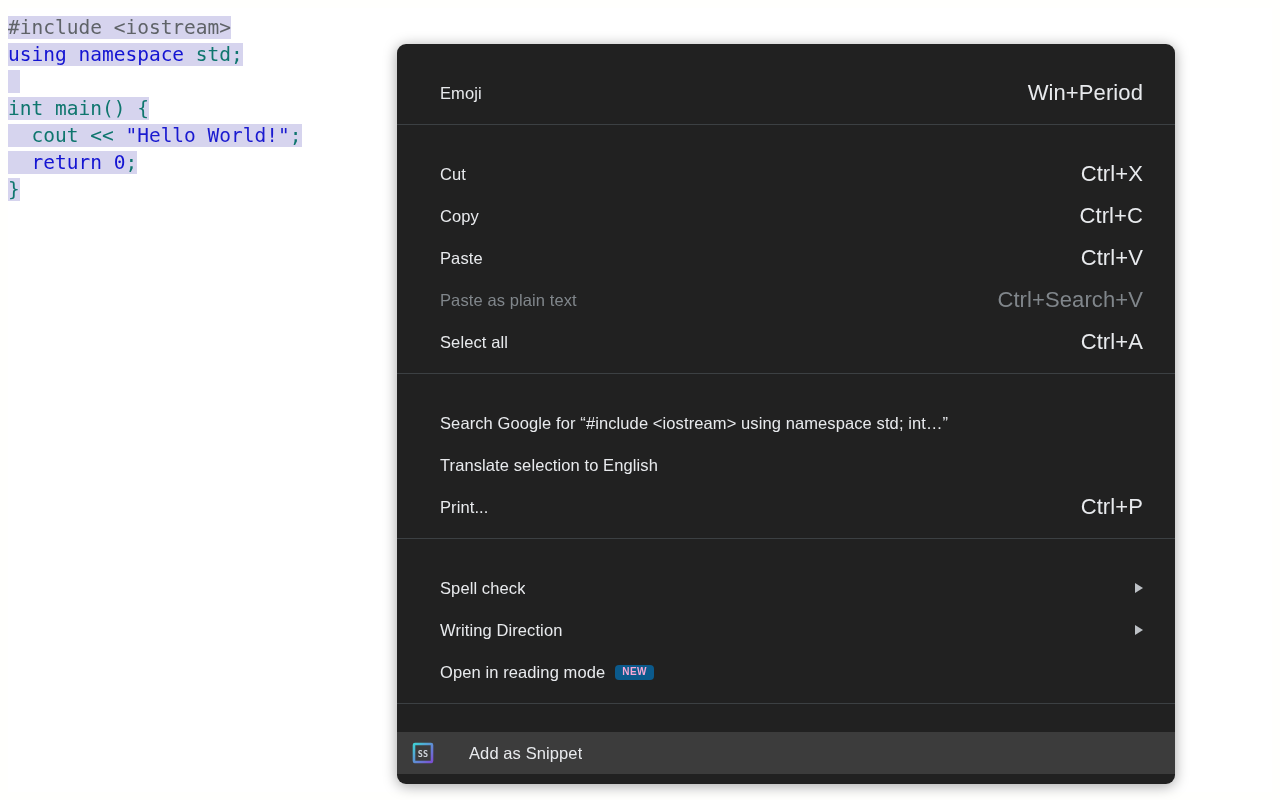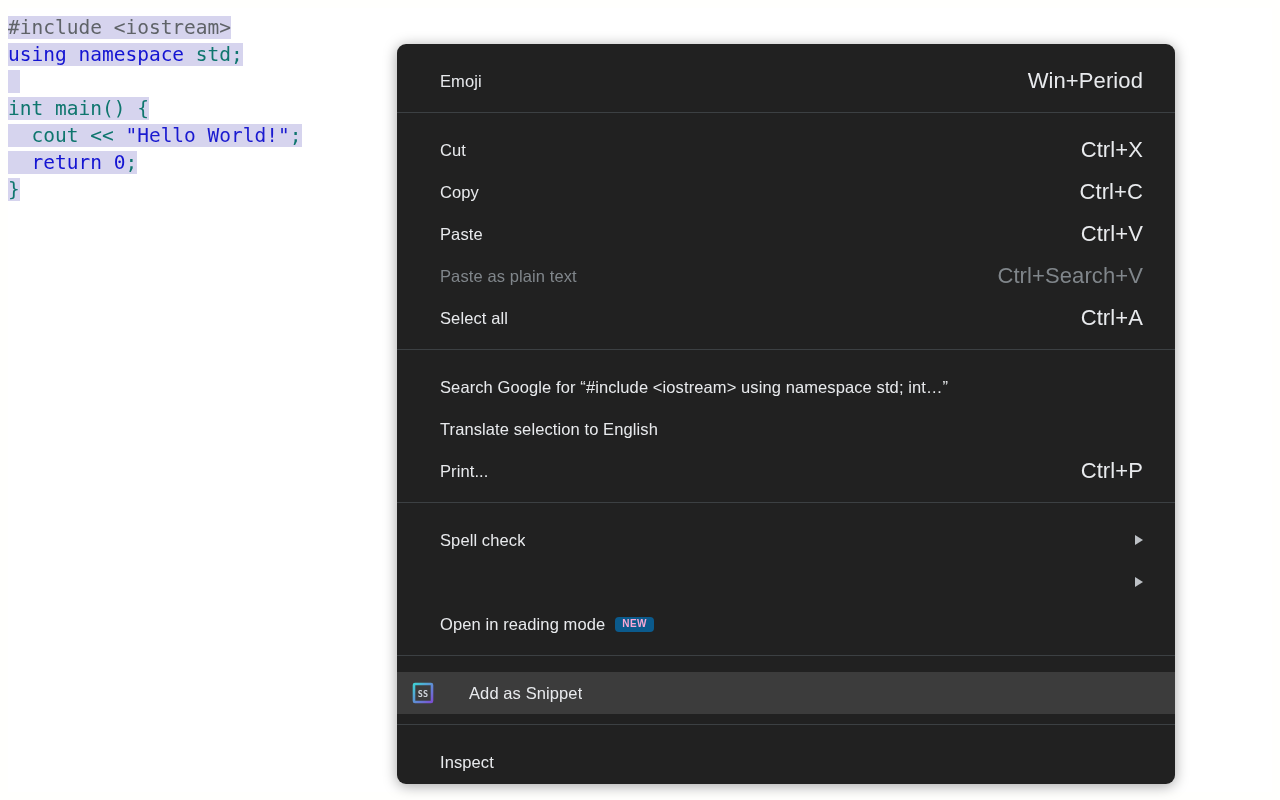--- a/index.html
+++ b/index.html
@@ -131,21 +131,21 @@
 
   .menu-item.disabled .label,
   .menu-item.disabled .accel {
     color: #80868b;
   }
 
   .menu-item.highlight {
     background: #3c3c3c;
   }
 
-  .pad-top    { padding-top: 16px; }
+  .pad-top    { padding-top: 28px; }
   .pad-bottom { padding-bottom: 10px; }
 
   .arrow {
     flex: 0 0 auto;
     margin-left: 20px;
     width: 0;
     height: 0;
     border-top: 5.5px solid transparent;
     border-bottom: 5.5px solid transparent;
     border-left: 8px solid #bdc1c6;
@@ -271,20 +271,23 @@
         <div class="menu-sep"></div>
         <div class="menu-section pad-top pad-bottom">
           <div class="menu-item">
             <span class="inner-label-row">
               <span class="label" style="flex: 0 1 auto;">Spell check</span>
             </span>
             <span style="flex: 1 1 auto;"></span>
             <span class="arrow"></span>
           </div>
           <div class="menu-item">
+            <span class="inner-label-row">
+              <span class="label" style="flex: 0 1 auto;">Writing Direction</span>
+            </span>
             <span style="flex: 1 1 auto;"></span>
             <span class="arrow"></span>
           </div>
           <div class="menu-item">
             <span class="inner-label-row">
               <span class="label" style="flex: 0 1 auto;">Open in reading mode</span>
               <span class="badge-new" style="background: rgb(11, 90, 140);">NEW</span>
             </span>
             <span style="flex: 1 1 auto;"></span>
           </div>

